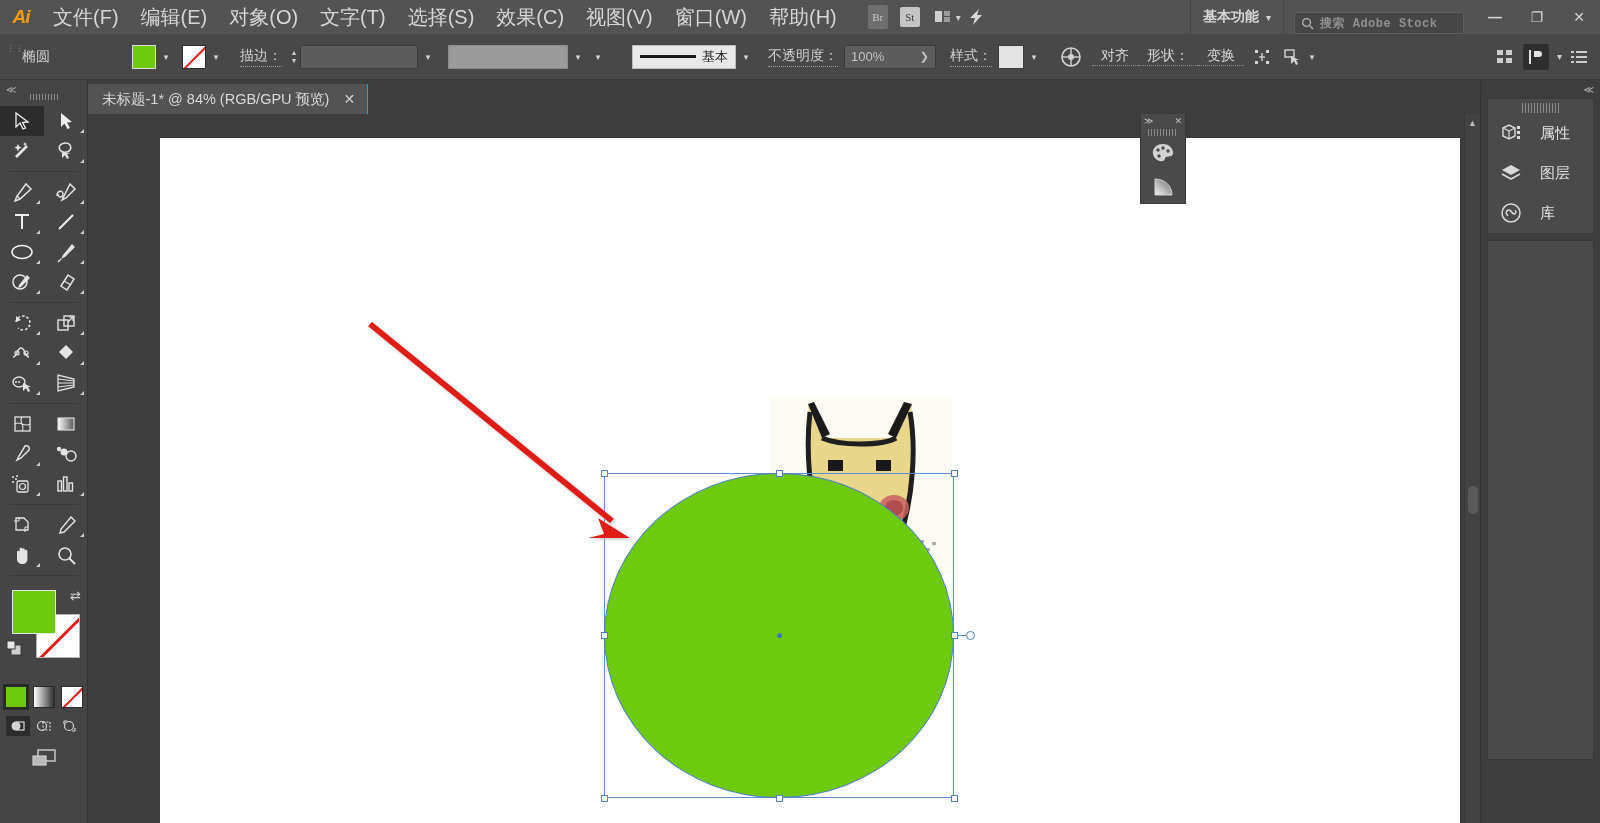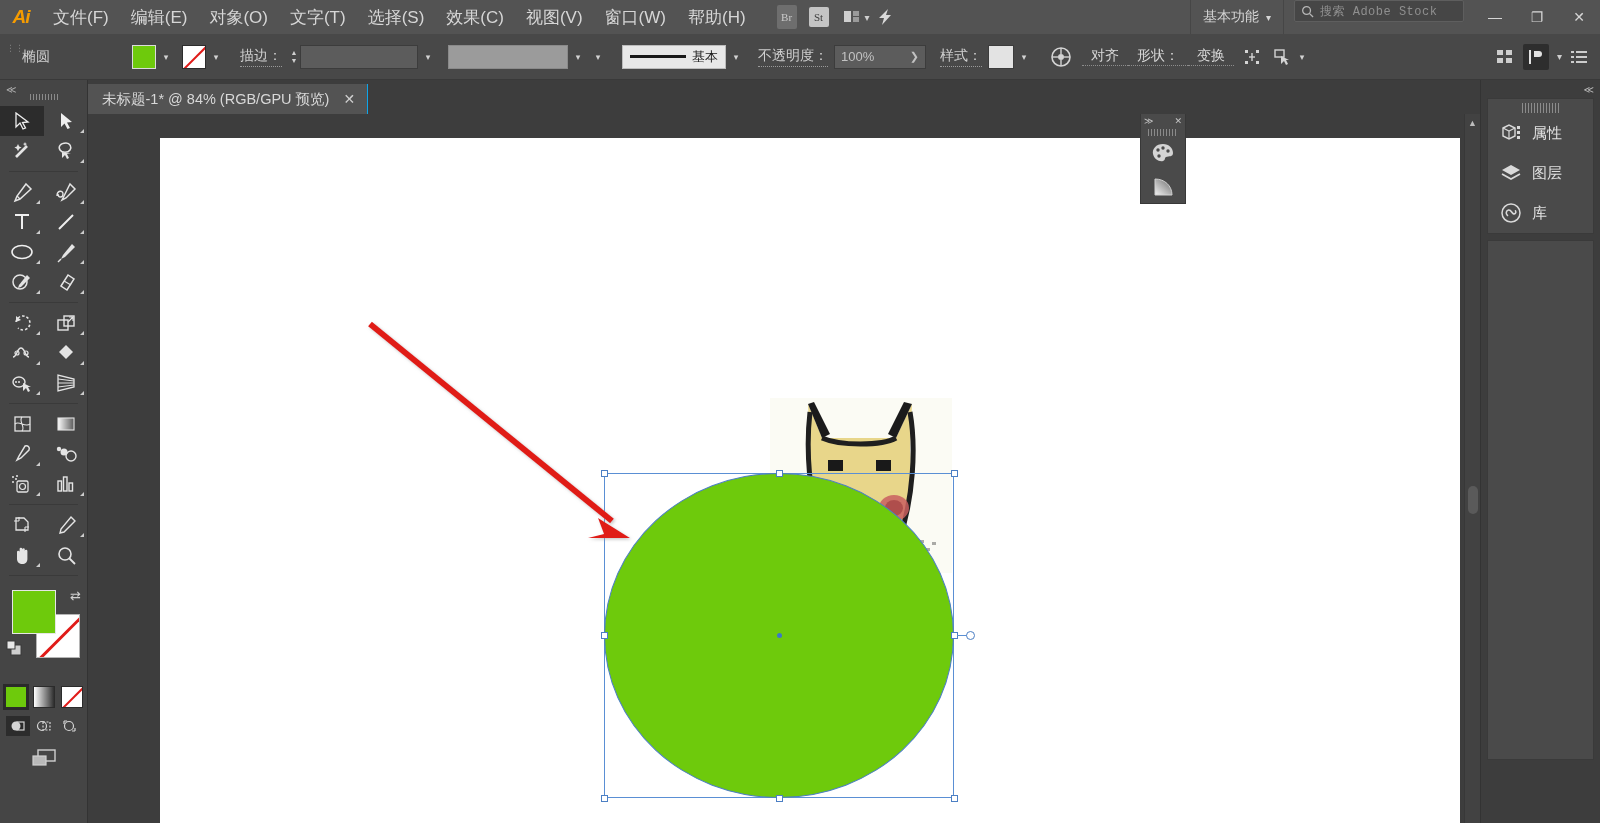--- a/index.html
+++ b/index.html
@@ -17,39 +17,39 @@
     position: absolute; top: 0; left: 0; width: 1600px; height: 34px;
     background: #535353; display: flex; align-items: center;
   }
   .ai-logo {
     width: 42px; height: 34px; display: flex; align-items: center; justify-content: center;
     color: #f59b00; font-size: 19px; font-weight: bold; font-style: italic;
     letter-spacing: -1px;
   }
   .menu-item {
     padding: 0 11px; height: 34px; display: flex; align-items: center;
-    color: #d6d6d6; font-size: 17px; white-space: nowrap;
+    color: #d6d6d6; font-size: 20px; white-space: nowrap;
   }
   .mb-sep { width: 14px; }
   .mb-icon-btn {
     width: 26px; height: 22px; display: flex; align-items: center; justify-content: center;
     color: #b9b9b9; font-size: 12px; margin: 0 3px;
   }
   .br-box {
     width: 20px; height: 24px; border-radius: 2px; background: #6e6e6e; color: #c9c9c9;
     display: flex; align-items: center; justify-content: center; font-size: 11px;
     font-family: "Liberation Serif", serif;
   }
   .st-box {
     width: 20px; height: 20px; border-radius: 2px; background: #c4c4c4; color: #3d3d3d;
     display: flex; align-items: center; justify-content: center; font-size: 11px;
     font-family: "Liberation Serif", serif;
   }
   .arrange-icon { display: flex; align-items: center; gap: 4px; margin-left: 8px; }
-  .mb-right { margin-left: auto; display: flex; align-items: flex-start; height: 34px; }
+  .mb-right { margin-left: auto; display: flex; align-items: flex-end; height: 34px; font-weight: bold; }
   .workspace-sel {
     display: flex; align-items: center; gap: 7px; padding: 0 12px; height: 34px;
     color: #d6d6d6; font-size: 14px; border-left: 1px solid #464646; border-right: 1px solid #464646;
   }
   .search-box {
     display: flex; align-items: center; gap: 6px; margin: 0 10px;
     width: 170px; height: 22px; background: #464646; border: 1px solid #5e5e5e;
     border-radius: 2px; padding: 0 6px;
   }
   .search-box .ph { color: #8f8f8f; font-size: 12px; letter-spacing: .5px;
@@ -248,21 +248,21 @@
     background: #3d3d3d; border-left: 1px solid #333;
   }
   .rd-head { height: 18px; display: flex; align-items: center; justify-content: flex-end; padding-right: 6px; }
   .rd-head span { color: #b8b8b8; font-size: 10px; }
   .rd-box { background: #4a4a4a; margin: 0 6px; border: 1px solid #3a3a3a; }
   .rd-grip {
     height: 10px; margin: 4px 34px 0;
     background: repeating-linear-gradient(90deg,#8b8b8b 0 1px,transparent 1px 3px);
   }
   .rd-item {
-    height: 40px; display: flex; align-items: center; gap: 10px; padding-left: 12px;
+    height: 40px; display: flex; align-items: center; gap: 18px; padding-left: 12px;
     color: #e0e0e0; font-size: 15px;
   }
   .rd-lower { background: #4a4a4a; margin: 6px 6px 0; height: 520px; border: 1px solid #3a3a3a; }
 </style>
 </head>
 <body>
 
 <div id="app">
 
   <div class="menubar">
@@ -338,21 +338,21 @@
     <div class="stepper" style="margin-left:6px">
       <span>▲</span>
       <span>▼</span>
     </div>
     <div class="field wide"></div>
     <div class="mini-arrow">▾</div>
     <div class="field grey" style="margin-left:10px"></div>
     <div class="mini-arrow">▾</div>
     <div class="mini-arrow">▾</div>
 
-    <div class="brush-field" style="margin-left:14px">
+    <div class="brush-field" style="margin-left:24px">
       <div class="brush-line"></div>
       <span class="brush-name">基本</span>
     </div>
     <div class="mini-arrow">▾</div>
 
     <div class="opt-label dotted" style="margin-left:12px">不透明度：</div>
     <div class="opacity-field" style="margin-left:6px">
       <span>100%</span>
       <span style="font-size:11px">❯</span>
     </div>

